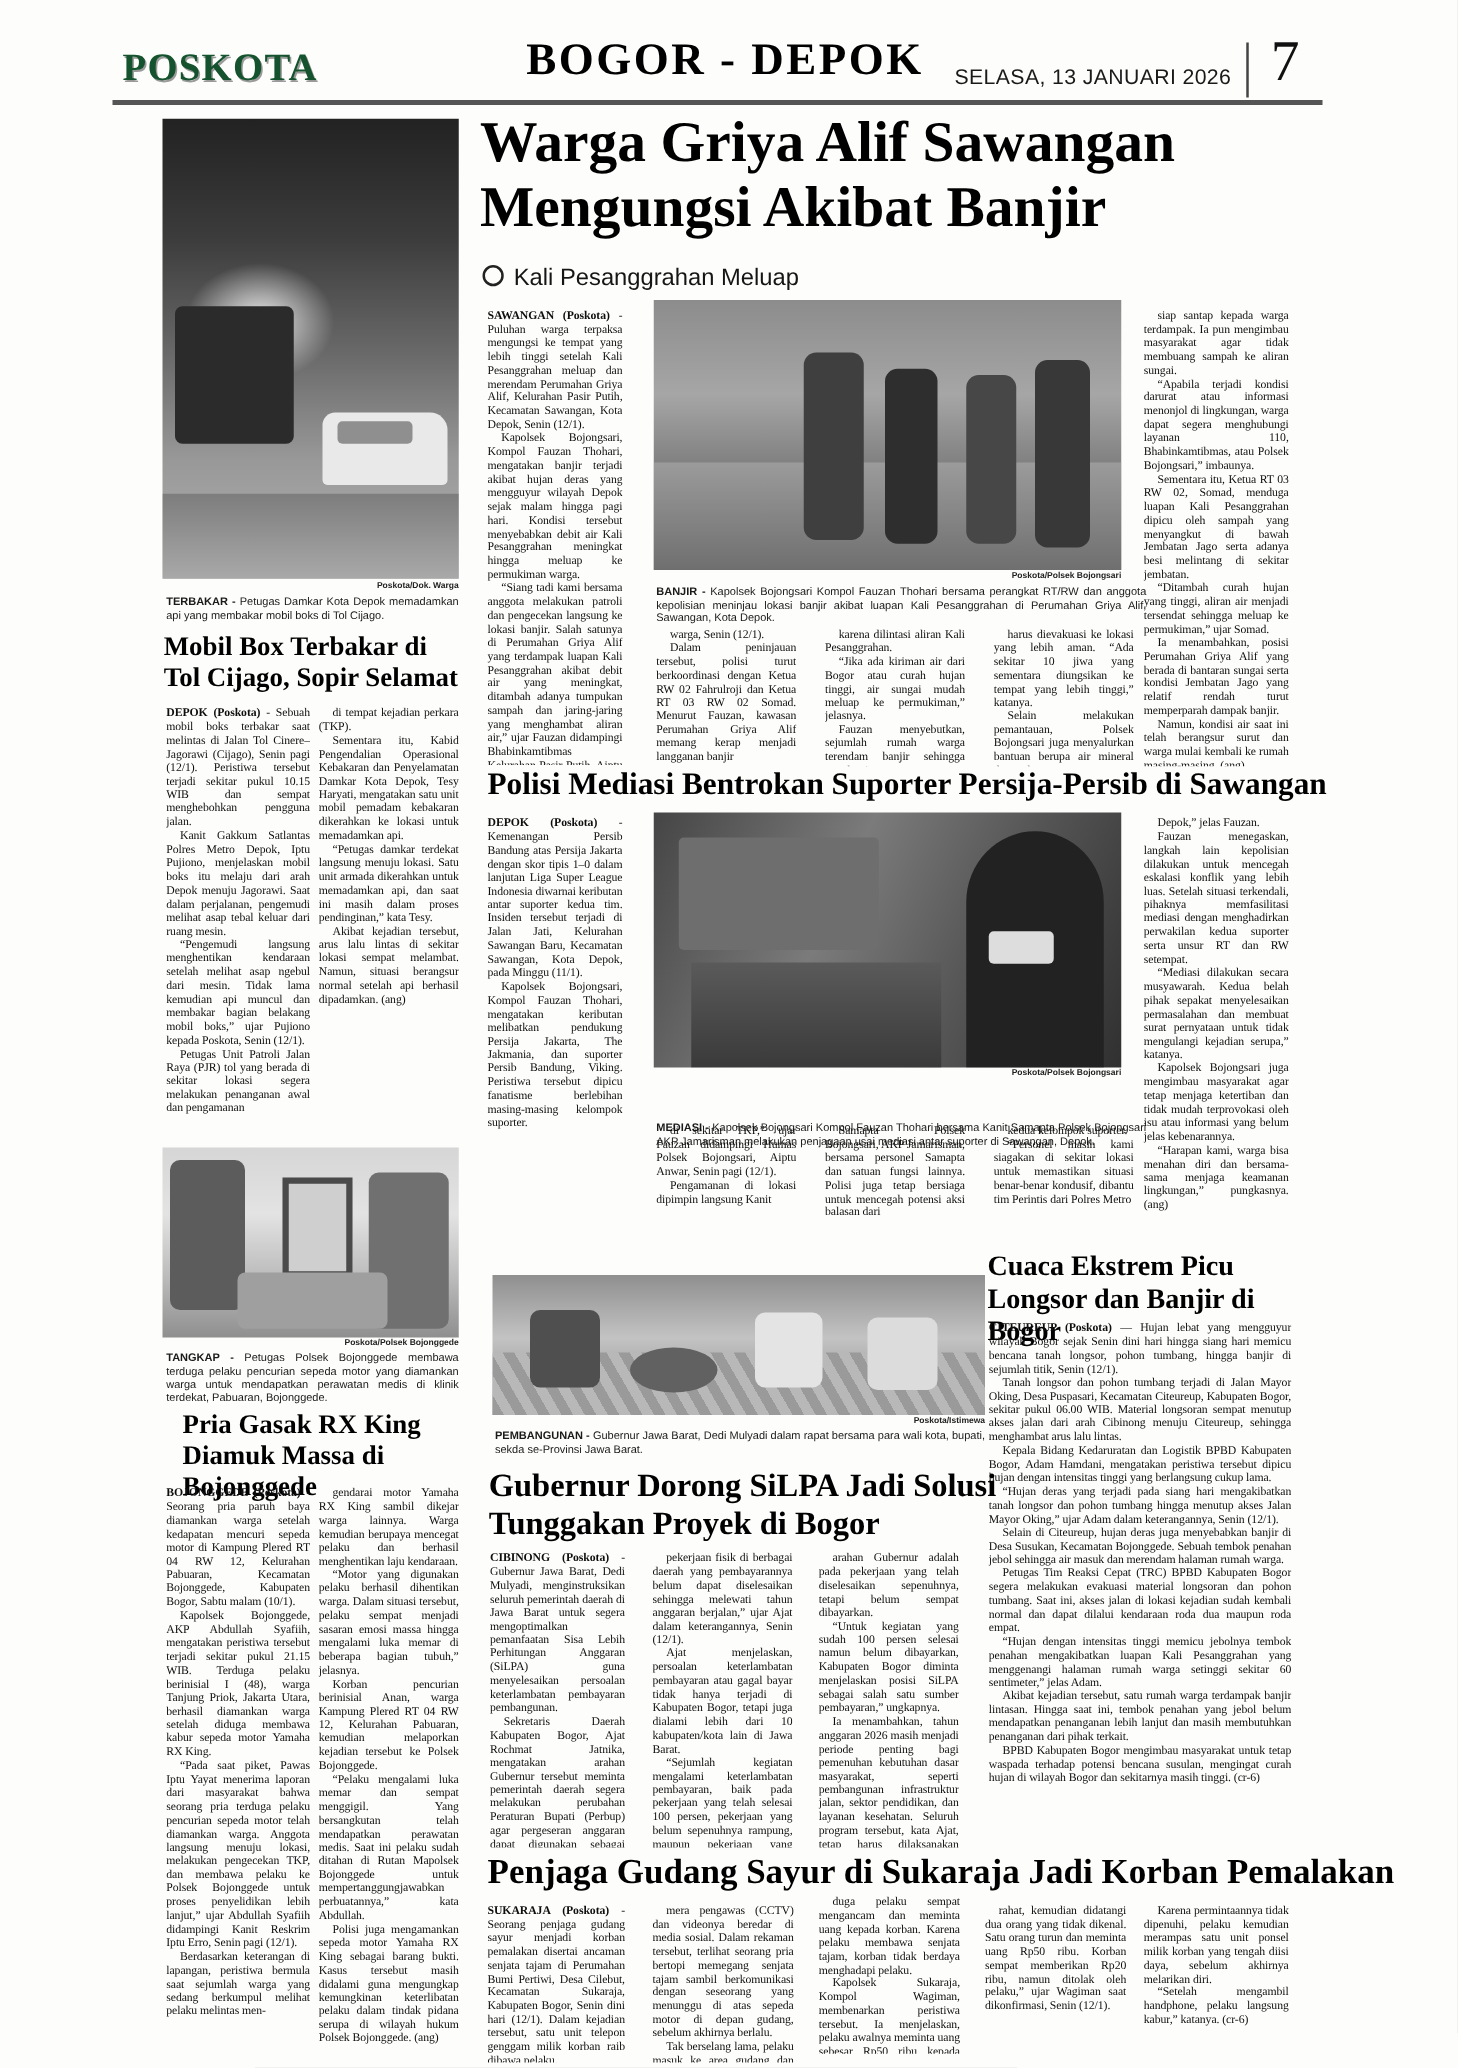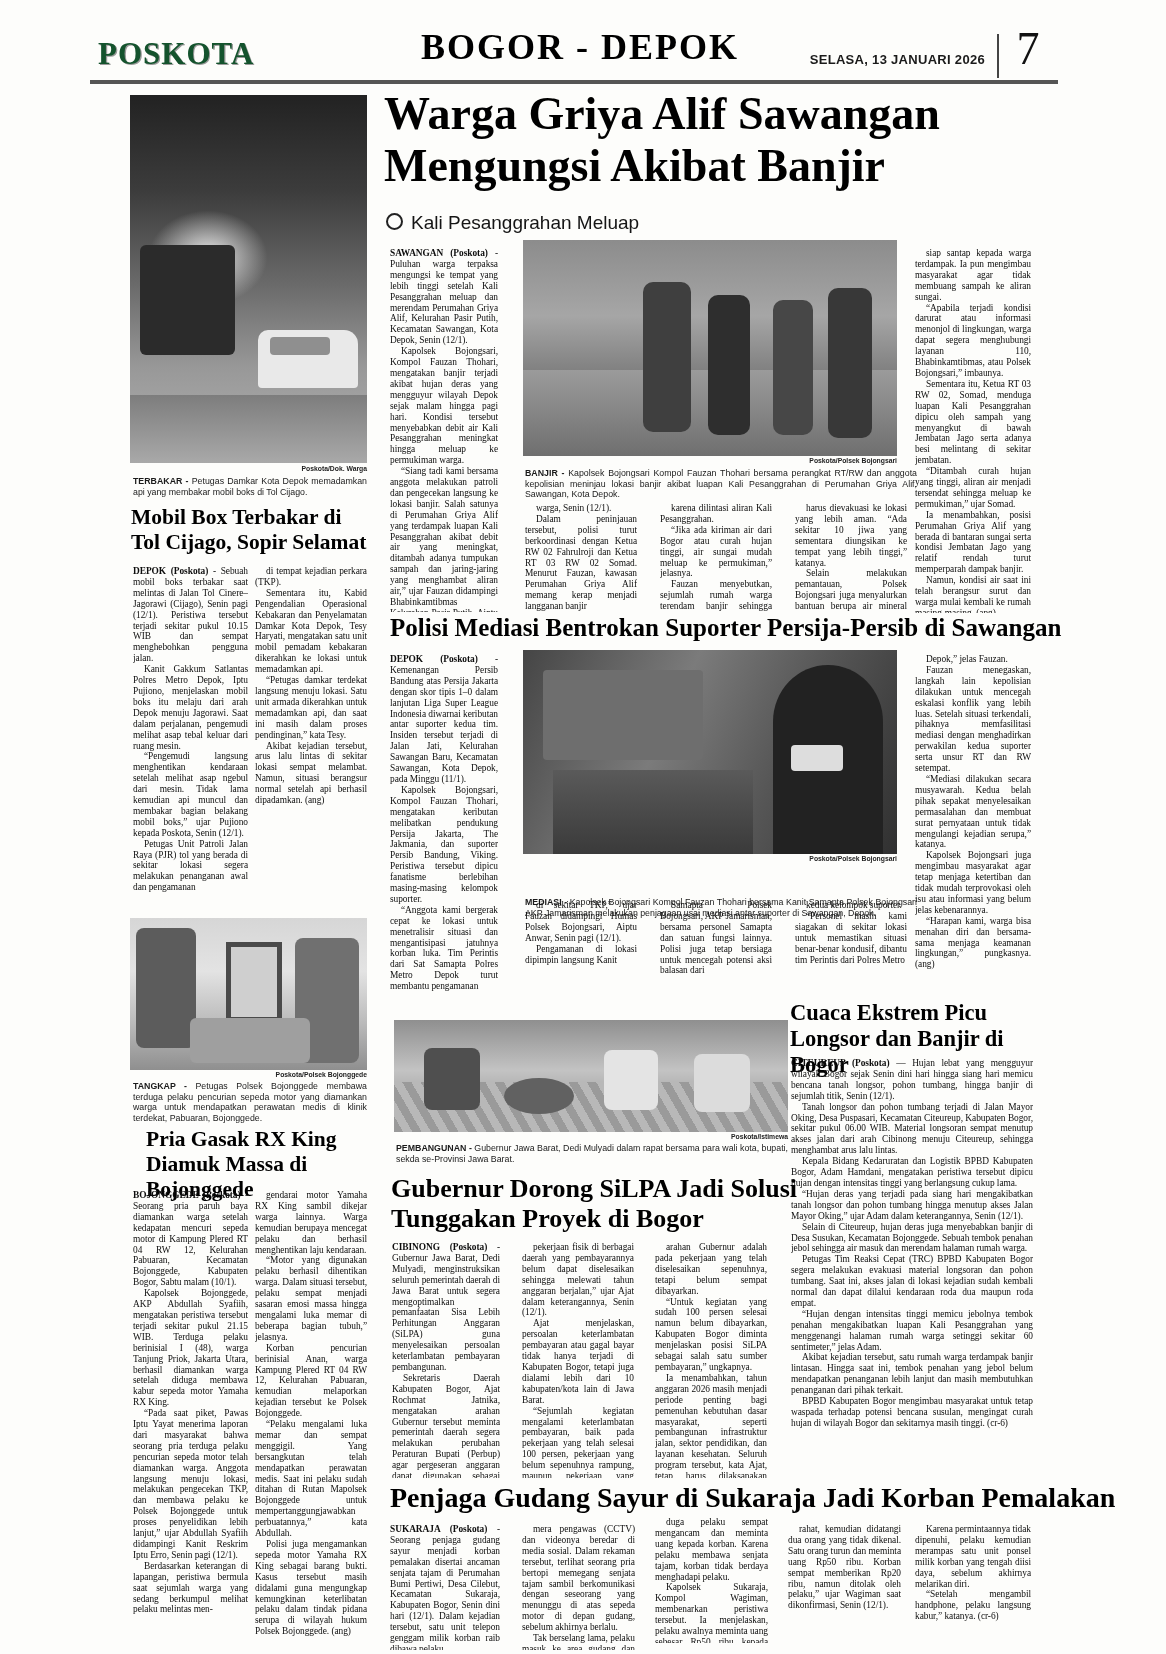--- a/index.html
+++ b/index.html
@@ -3,21 +3,21 @@
 <meta charset="utf-8">
 <style>
   html,body{margin:0;padding:0;background:#e8e8e6;}
   #page{position:relative;width:1166px;height:1654px;background:#fdfdfb;margin:0 auto;overflow:hidden;
         font-family:"Liberation Serif",serif;color:#111;}
   
   .nameplate{position:absolute;font-family:"Liberation Serif",serif;font-weight:bold;font-size:31px;
              letter-spacing:1px;color:#14532d;text-shadow:1.2px 1.2px 0 #9a9a9a;}
   .section-title{position:absolute;font-family:"Liberation Serif",serif;font-weight:bold;font-size:36px;
                  letter-spacing:2px;text-align:center;color:#000;}
-  .edition-date{position:absolute;font-family:"Liberation Sans",sans-serif;font-weight:bold;font-size:13px;
+  .edition-date{position:absolute;font-family:"Liberation Sans",sans-serif;font-weight:normal;font-size:17px;
                 text-align:right;color:#1a1a1a;letter-spacing:.3px;}
   .pageno{position:absolute;font-family:"Liberation Serif",serif;font-size:46px;color:#111;text-align:center;}
   .vrule{position:absolute;background:#444;}
   .hrule{position:absolute;background:#555;}
   
   .headline{position:absolute;font-family:"Liberation Serif",serif;font-weight:bold;color:#000;margin:0;}
   .kicker{position:absolute;font-family:"Liberation Sans",sans-serif;font-size:19px;color:#151515;}
   .kicker .ring{display:inline-block;width:13px;height:13px;border:2px solid #222;border-radius:50%;
                 margin-right:8px;vertical-align:-1px;}
   
@@ -157,21 +157,20 @@
       <p class="para">Ia menambahkan, posisi Perumahan Griya Alif yang berada di bantaran sungai serta kondisi Jembatan Jago yang relatif rendah turut memperparah dampak banjir.</p>
       <p class="para">Namun, kondisi air saat ini telah berangsur surut dan warga mulai kembali ke rumah masing-masing. (ang)</p>
     </div>
 
   <h2 class="headline" style="left:390px;top:614px;width:645px;font-size:25px;white-space:nowrap;">Polisi Mediasi Bentrokan Suporter Persija-Persib di Sawangan</h2>
 
   <div class="col" style="left:390px;top:654px;width:108px;height:346px;">
     <p class="para noind"><b class="dl">DEPOK (Poskota)</b><span> - Kemenangan Persib Bandung atas Persija Jakarta dengan skor tipis 1–0 dalam lanjutan Liga Super League Indonesia diwarnai keributan antar suporter kedua tim. Insiden tersebut terjadi di Jalan Jati, Kelurahan Sawangan Baru, Kecamatan Sawangan, Kota Depok, pada Minggu (11/1).</span></p>
     <div>
         <p class="para">Kapolsek Bojongsari, Kompol Fauzan Thohari, mengatakan keributan melibatkan pendukung Persija Jakarta, The Jakmania, dan suporter Persib Bandung, Viking. Peristiwa tersebut dipicu fanatisme berlebihan masing-masing kelompok suporter.</p>
-        <p class="para">“Anggota kami bergerak cepat ke lokasi untuk menetralisir situasi dan mengantisipasi jatuhnya korban luka. Tim Perintis dari Sat Samapta Polres Metro Depok turut membantu pengamanan</p>
       </div>
   </div>
 
   <div class="photo" style="left:523px;top:650px;width:374px;height:204px;
        background:linear-gradient(115deg,#454545 0%,#7b7b7b 38%,#565656 66%,#303030 100%);">
     <div class="shape" style="left:20px;top:20px;width:160px;height:90px;background:#6e6e6e;border-radius:4px;"></div>
     <div class="shape" style="left:250px;top:15px;width:110px;height:189px;background:#222;border-radius:50% 50% 0 0/30% 30% 0 0;"></div>
     <div class="shape" style="left:268px;top:95px;width:52px;height:26px;background:#ddd;border-radius:4px;"></div>
     <div class="shape" style="left:30px;top:120px;width:200px;height:84px;background:linear-gradient(180deg,#5a5a5a,#3a3a3a);"></div>
   </div>

